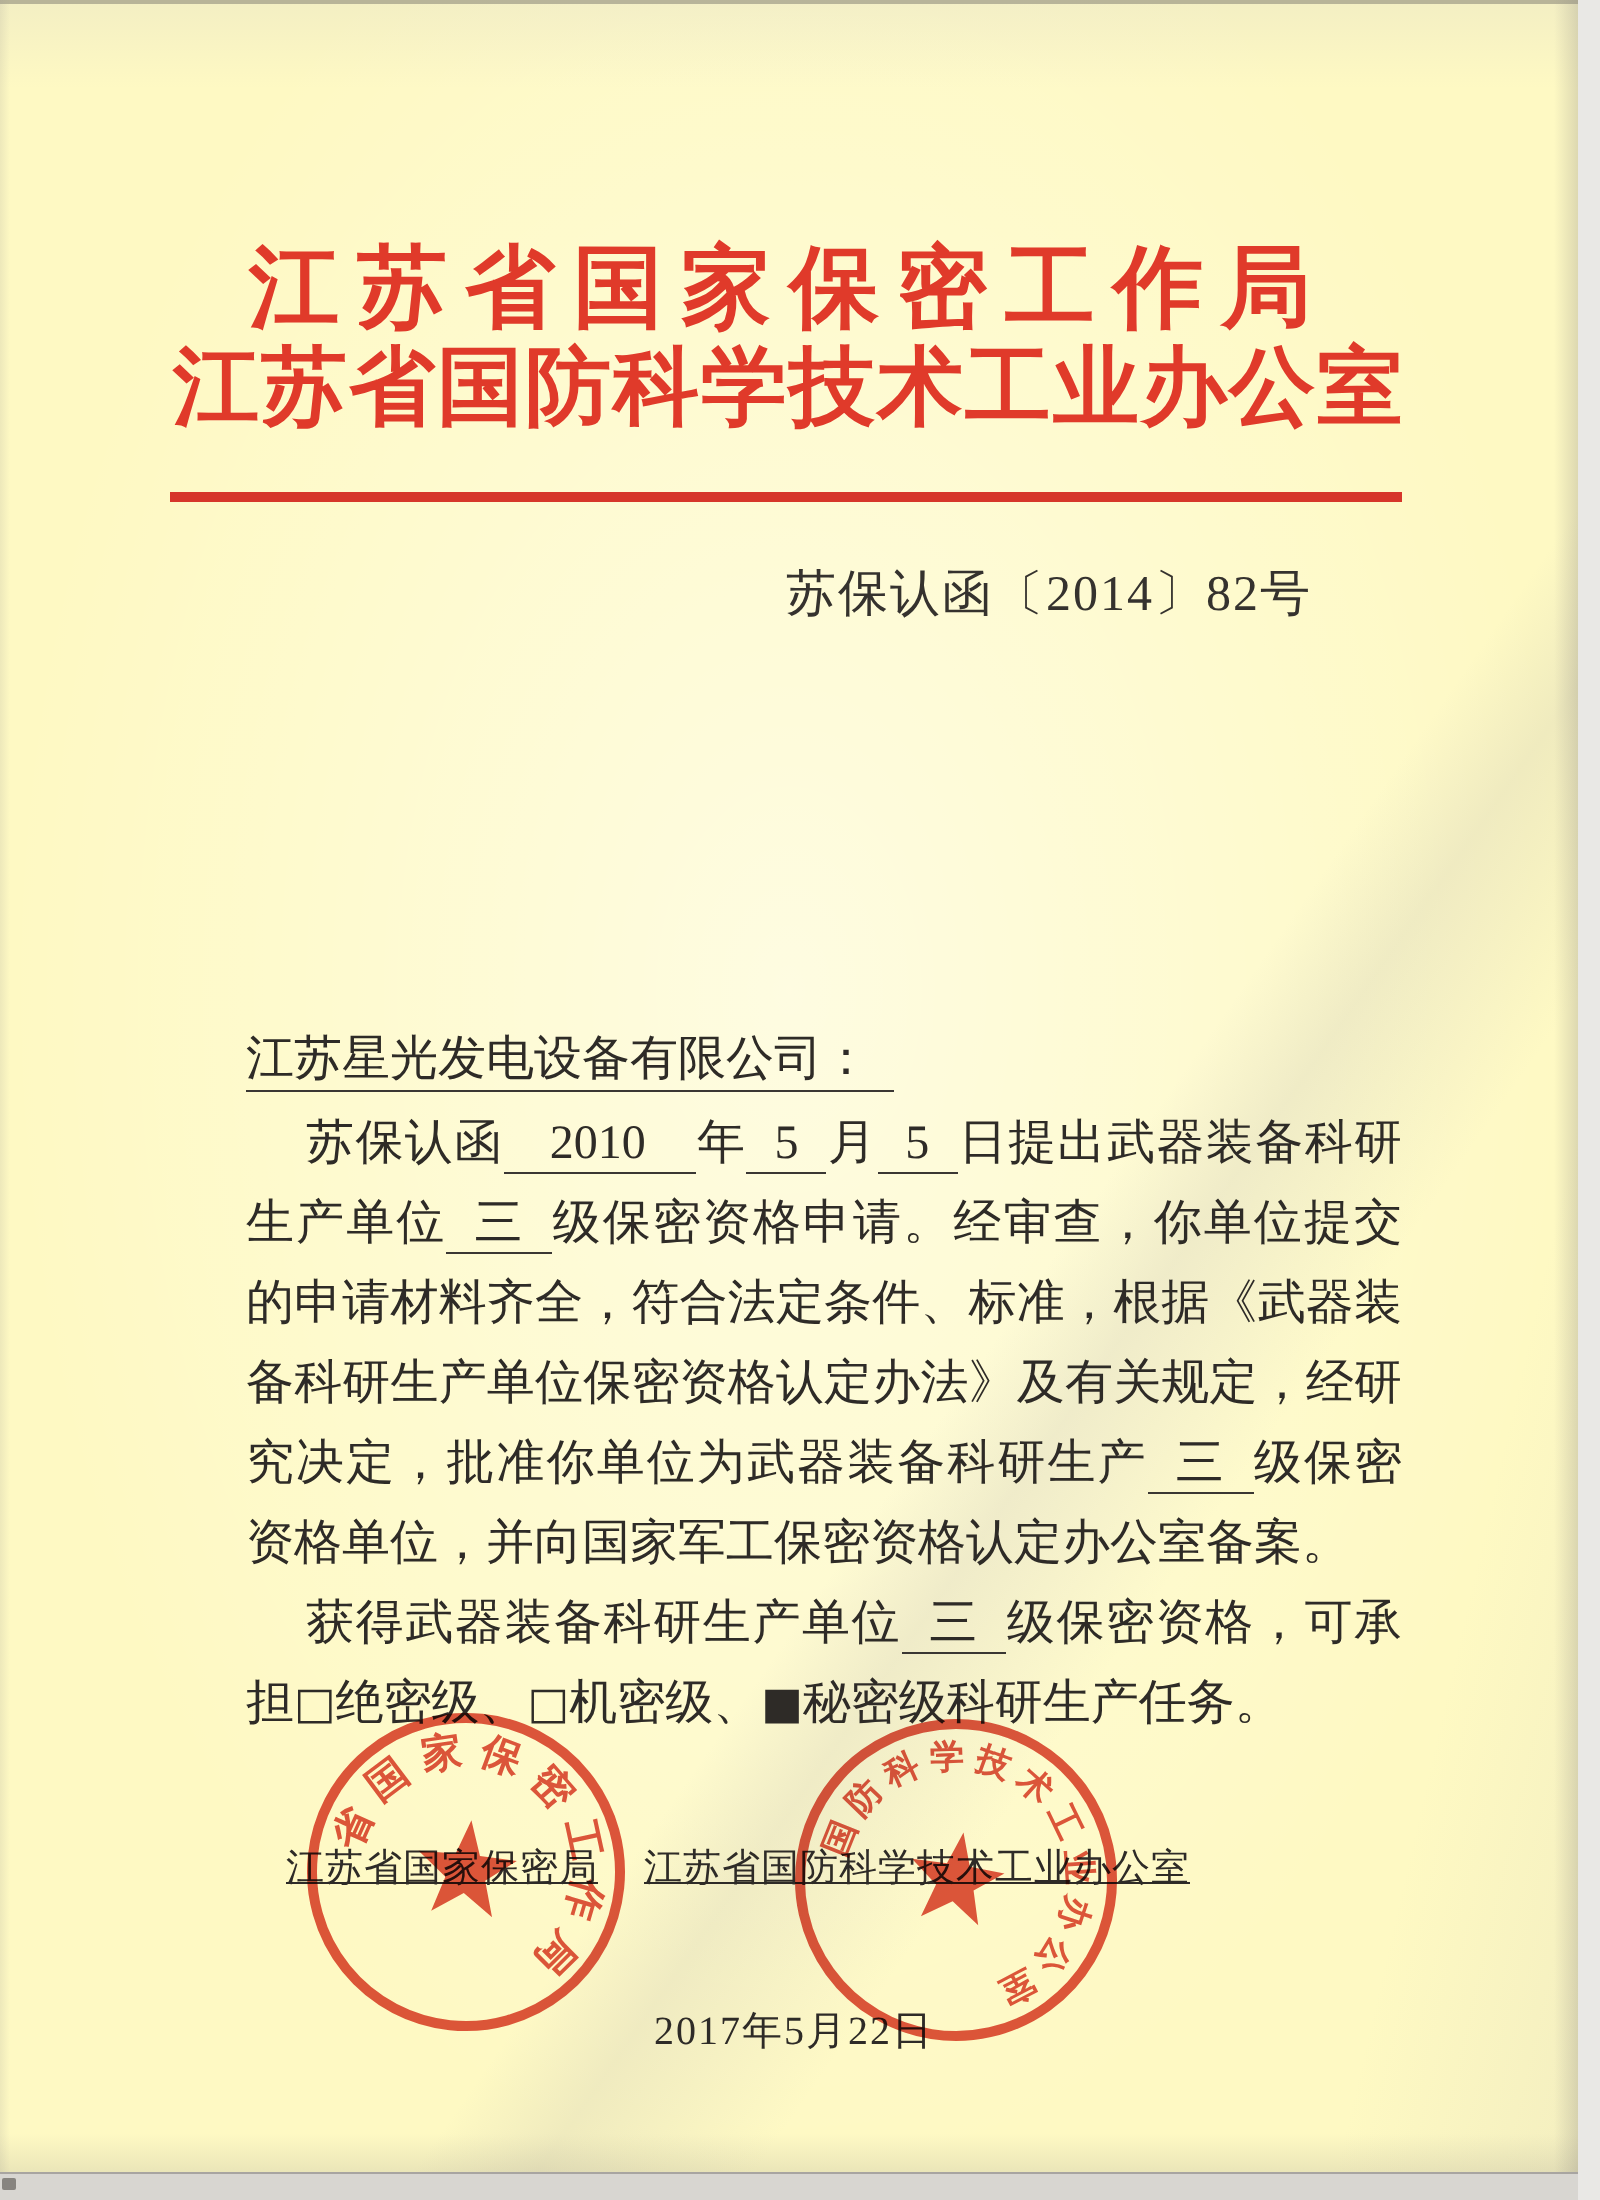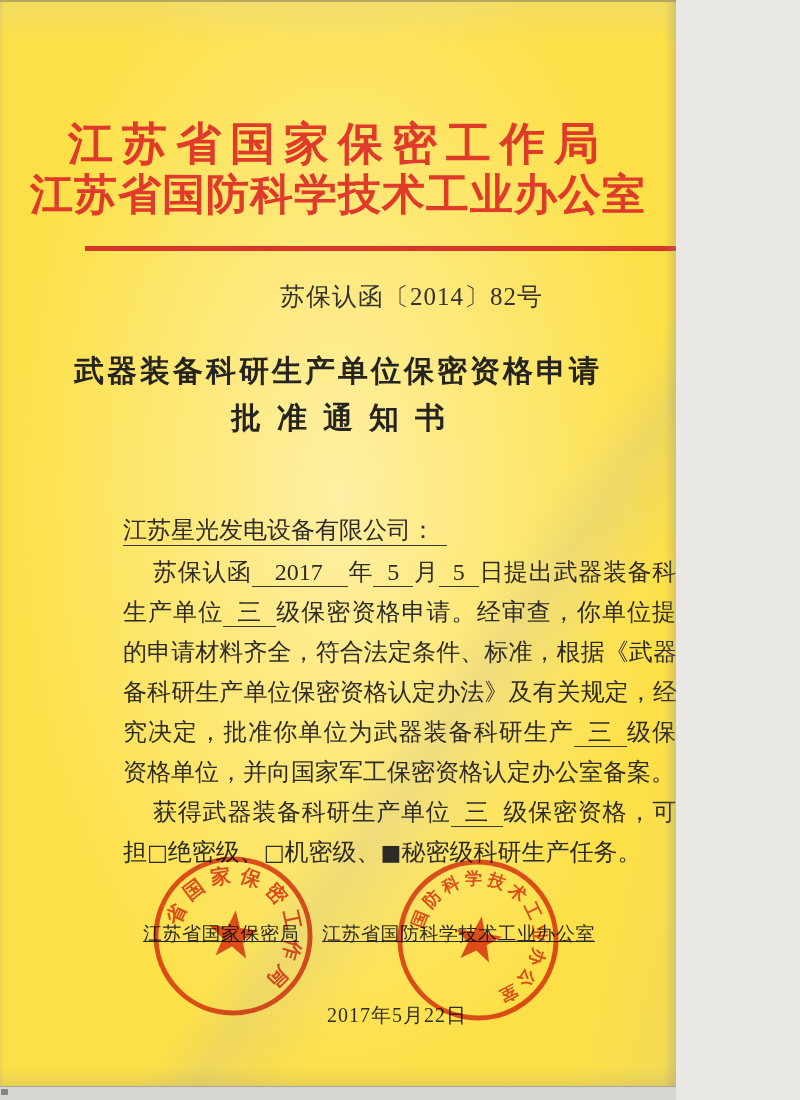--- a/index.html
+++ b/index.html
@@ -2,22 +2,22 @@
 <html><head>
 <meta charset="utf-8">
 <style>
   html,body{margin:0;padding:0;}
   body{
     width:800px;height:1100px;
     font-family:"Liberation Serif","DejaVu Serif",serif;
     background:#e9e8e5;
   }
   .page{
-    position:relative;width:676px;height:1100px;overflow:hidden;
-    background:#fde047;
+    position:relative;width:789px;height:1100px;overflow:hidden;
+    background:#fef9c3;
   }
   
   .crease-layer{
     position:absolute;inset:0;pointer-events:none;z-index:1;
     background:
       linear-gradient(125deg, transparent 62%, rgba(182,178,170,.20) 66%, transparent 73%),
       linear-gradient(to bottom, rgba(205,202,195,.22), transparent 4%),
       linear-gradient(283deg, rgba(188,184,176,.16) 0%, transparent 12%),
       radial-gradient(ellipse at 50% 45%, rgba(255,255,255,.5), transparent 70%);
   }
@@ -76,29 +76,25 @@
   <div class="crease-layer"></div>
 
   <div class="letterhead">
     <div class="h1">江苏省国家保密工作局</div>
     <div class="h2">江苏省国防科学技术工业办公室</div>
   </div>
   <div class="red-rule"></div>
 
   <div class="doc-number">苏保认函〔2014〕82号</div>
 
-  <div class="doc-title">
-    <div class="t1">武器装备科研生产单位保密资格申请</div>
-    <div class="t2">批准通知书</div>
-  </div>
 
   <div class="doc-body">
     <p class="addressee-line"><span class="addressee">江苏星光发电设备有限公司：</span></p>
 
-    <p class="para"><span>苏保认函</span><span class="blank-wide">2017</span><span>年</span><span class="blank">5</span><span>月</span><span class="blank">5</span><span>日提出武器装备科研生产单位</span><span class="blank">三</span><span>级保密资格申请。经审查，你单位提交的申请材料齐全，符合法定条件、标准，根据《武器装备科研生产单位保密资格认定办法》及有关规定，经研究决定，批准你单位为武器装备科研生产</span><span class="blank">三</span><span>级保密资格单位，并向国家军工保密资格认定办公室备案。</span></p>
+    <p class="para"><span>苏保认函</span><span class="blank-wide">2010</span><span>年</span><span class="blank">5</span><span>月</span><span class="blank">5</span><span>日提出武器装备科研生产单位</span><span class="blank">三</span><span>级保密资格申请。经审查，你单位提交的申请材料齐全，符合法定条件、标准，根据《武器装备科研生产单位保密资格认定办法》及有关规定，经研究决定，批准你单位为武器装备科研生产</span><span class="blank">三</span><span>级保密资格单位，并向国家军工保密资格认定办公室备案。</span></p>
 
     <p class="para"><span>获得武器装备科研生产单位</span><span class="blank">三</span><span>级保密资格，可承担</span><span class="cb">□</span><span>绝密级、</span><span class="cb">□</span><span>机密级、</span><span class="cb">■</span><span>秘密级科研生产任务。</span></p>
   </div>
 
   <div class="sig-orgs">
     <span>江苏省国家保密局</span>
     <span>江苏省国防科学技术工业办公室</span>
   </div>
   <div class="sig-date">2017年5月22日</div>
 

